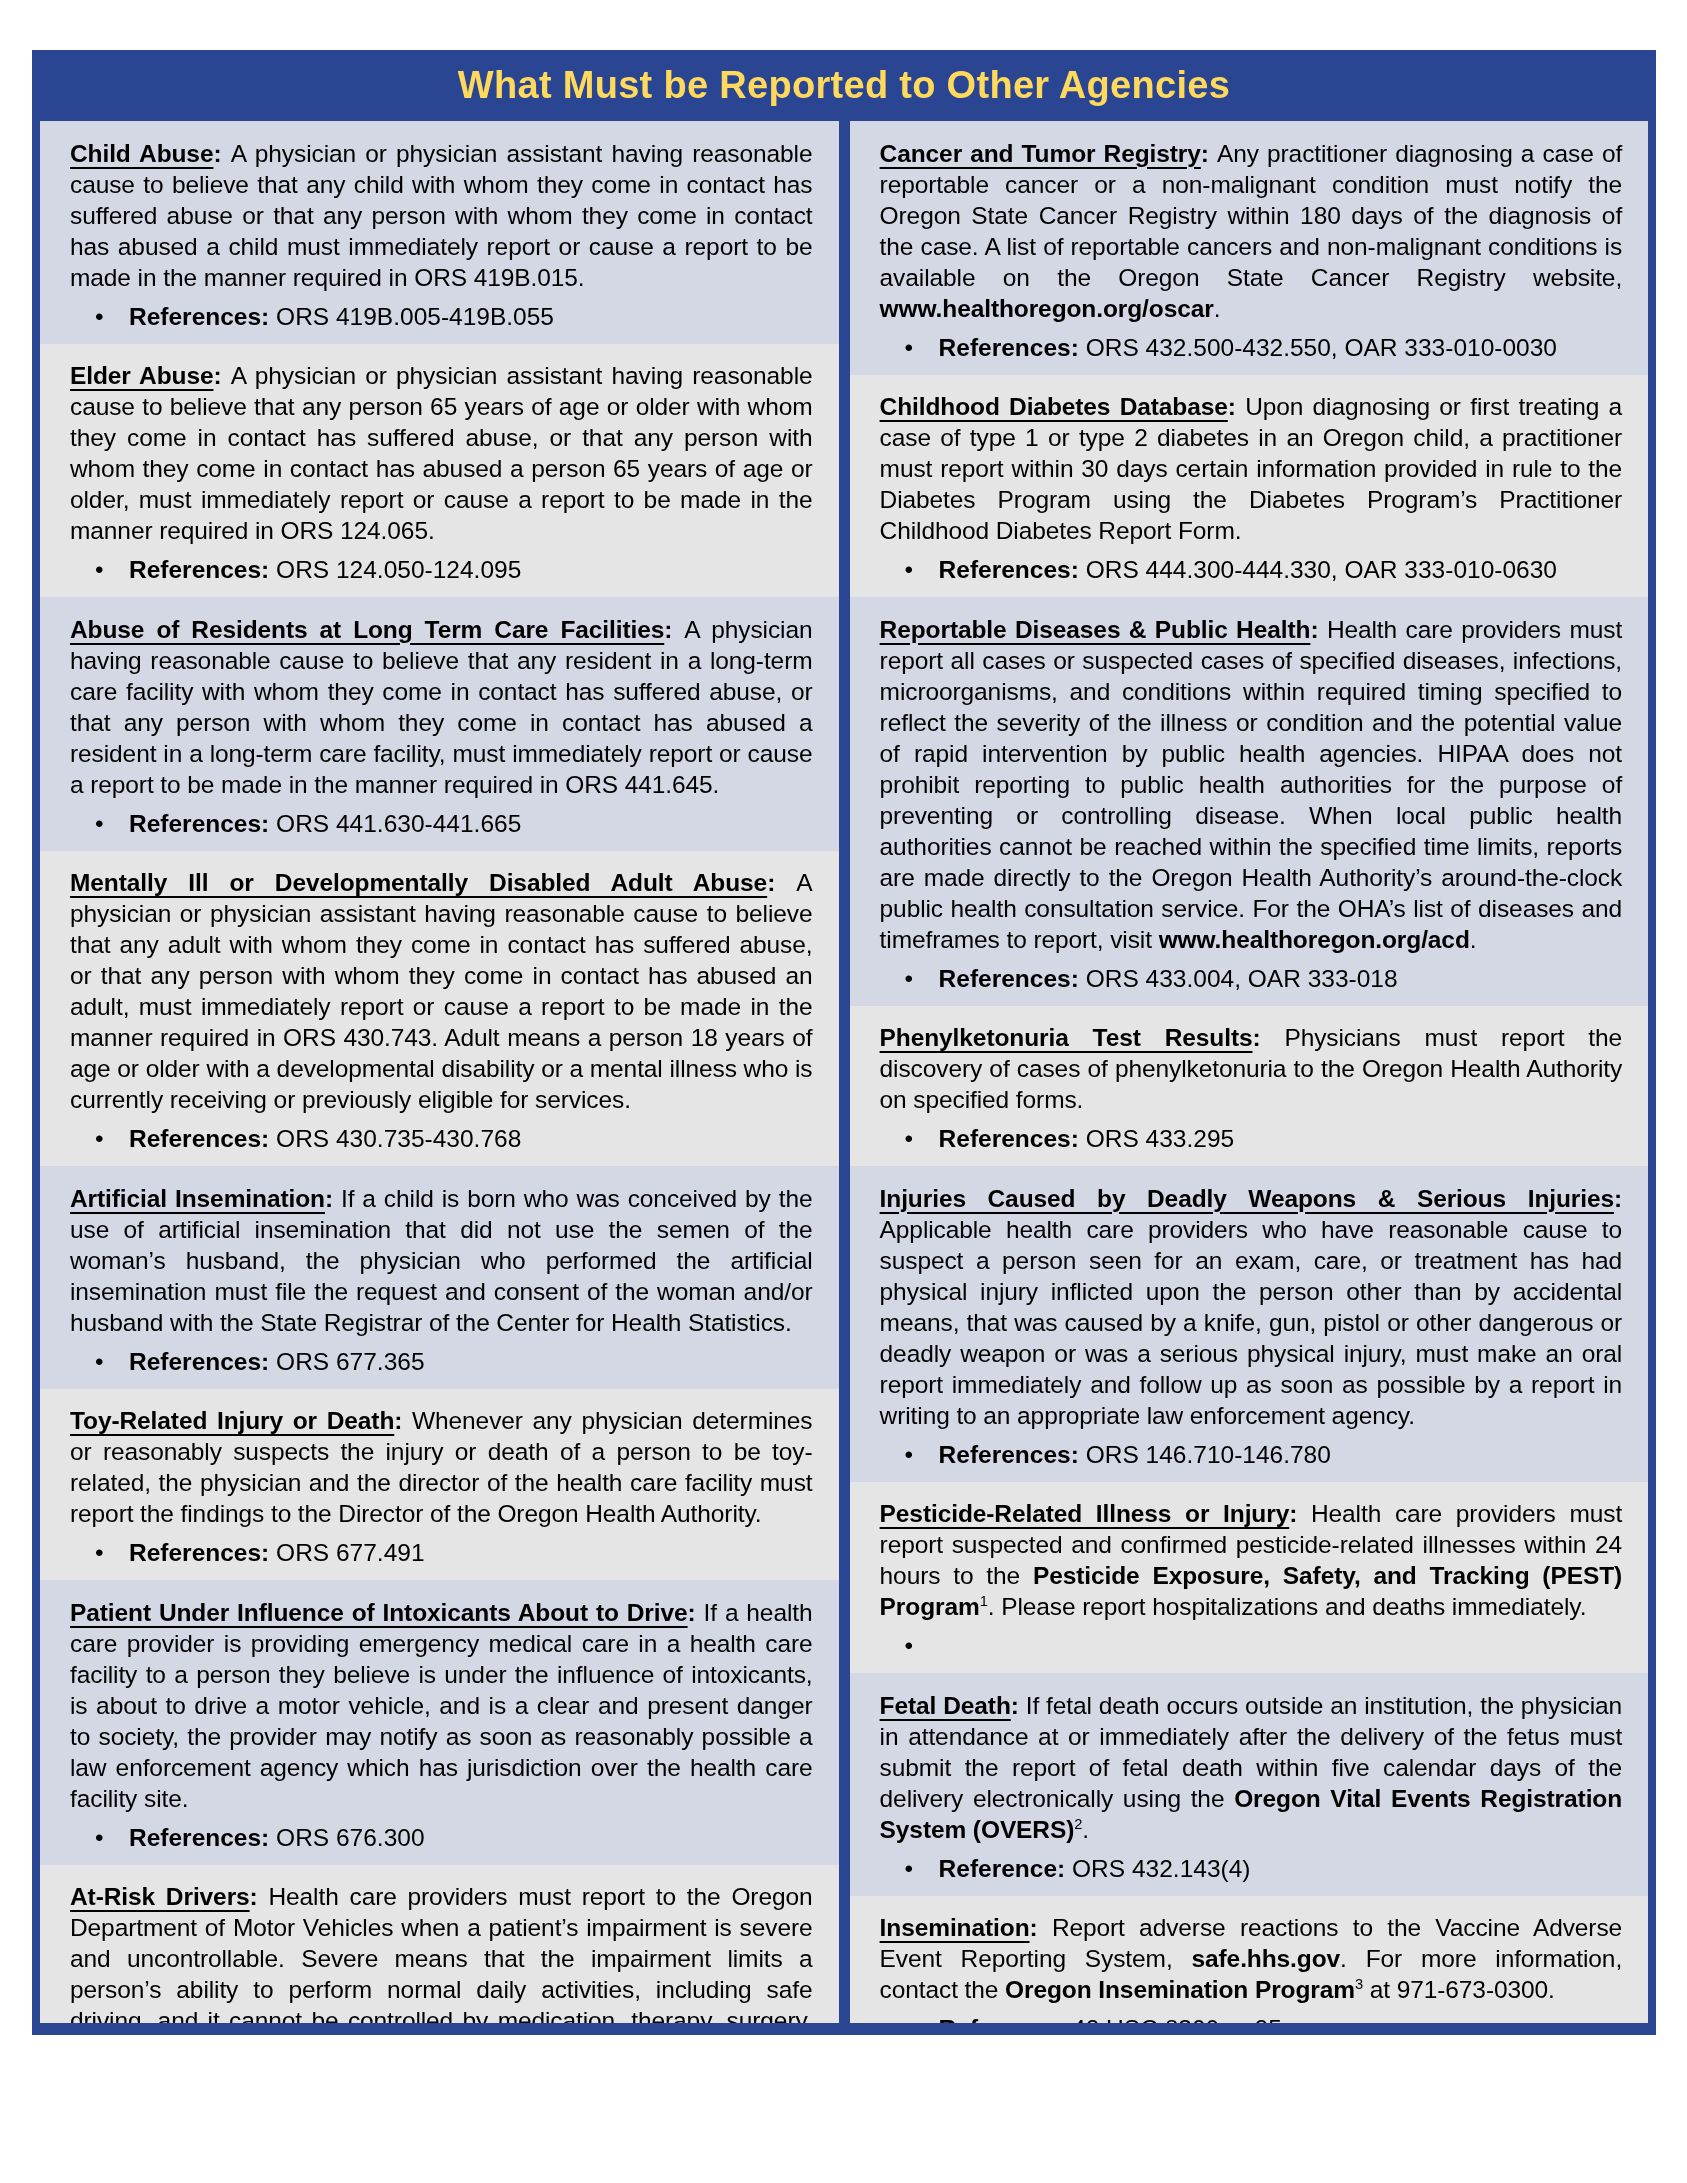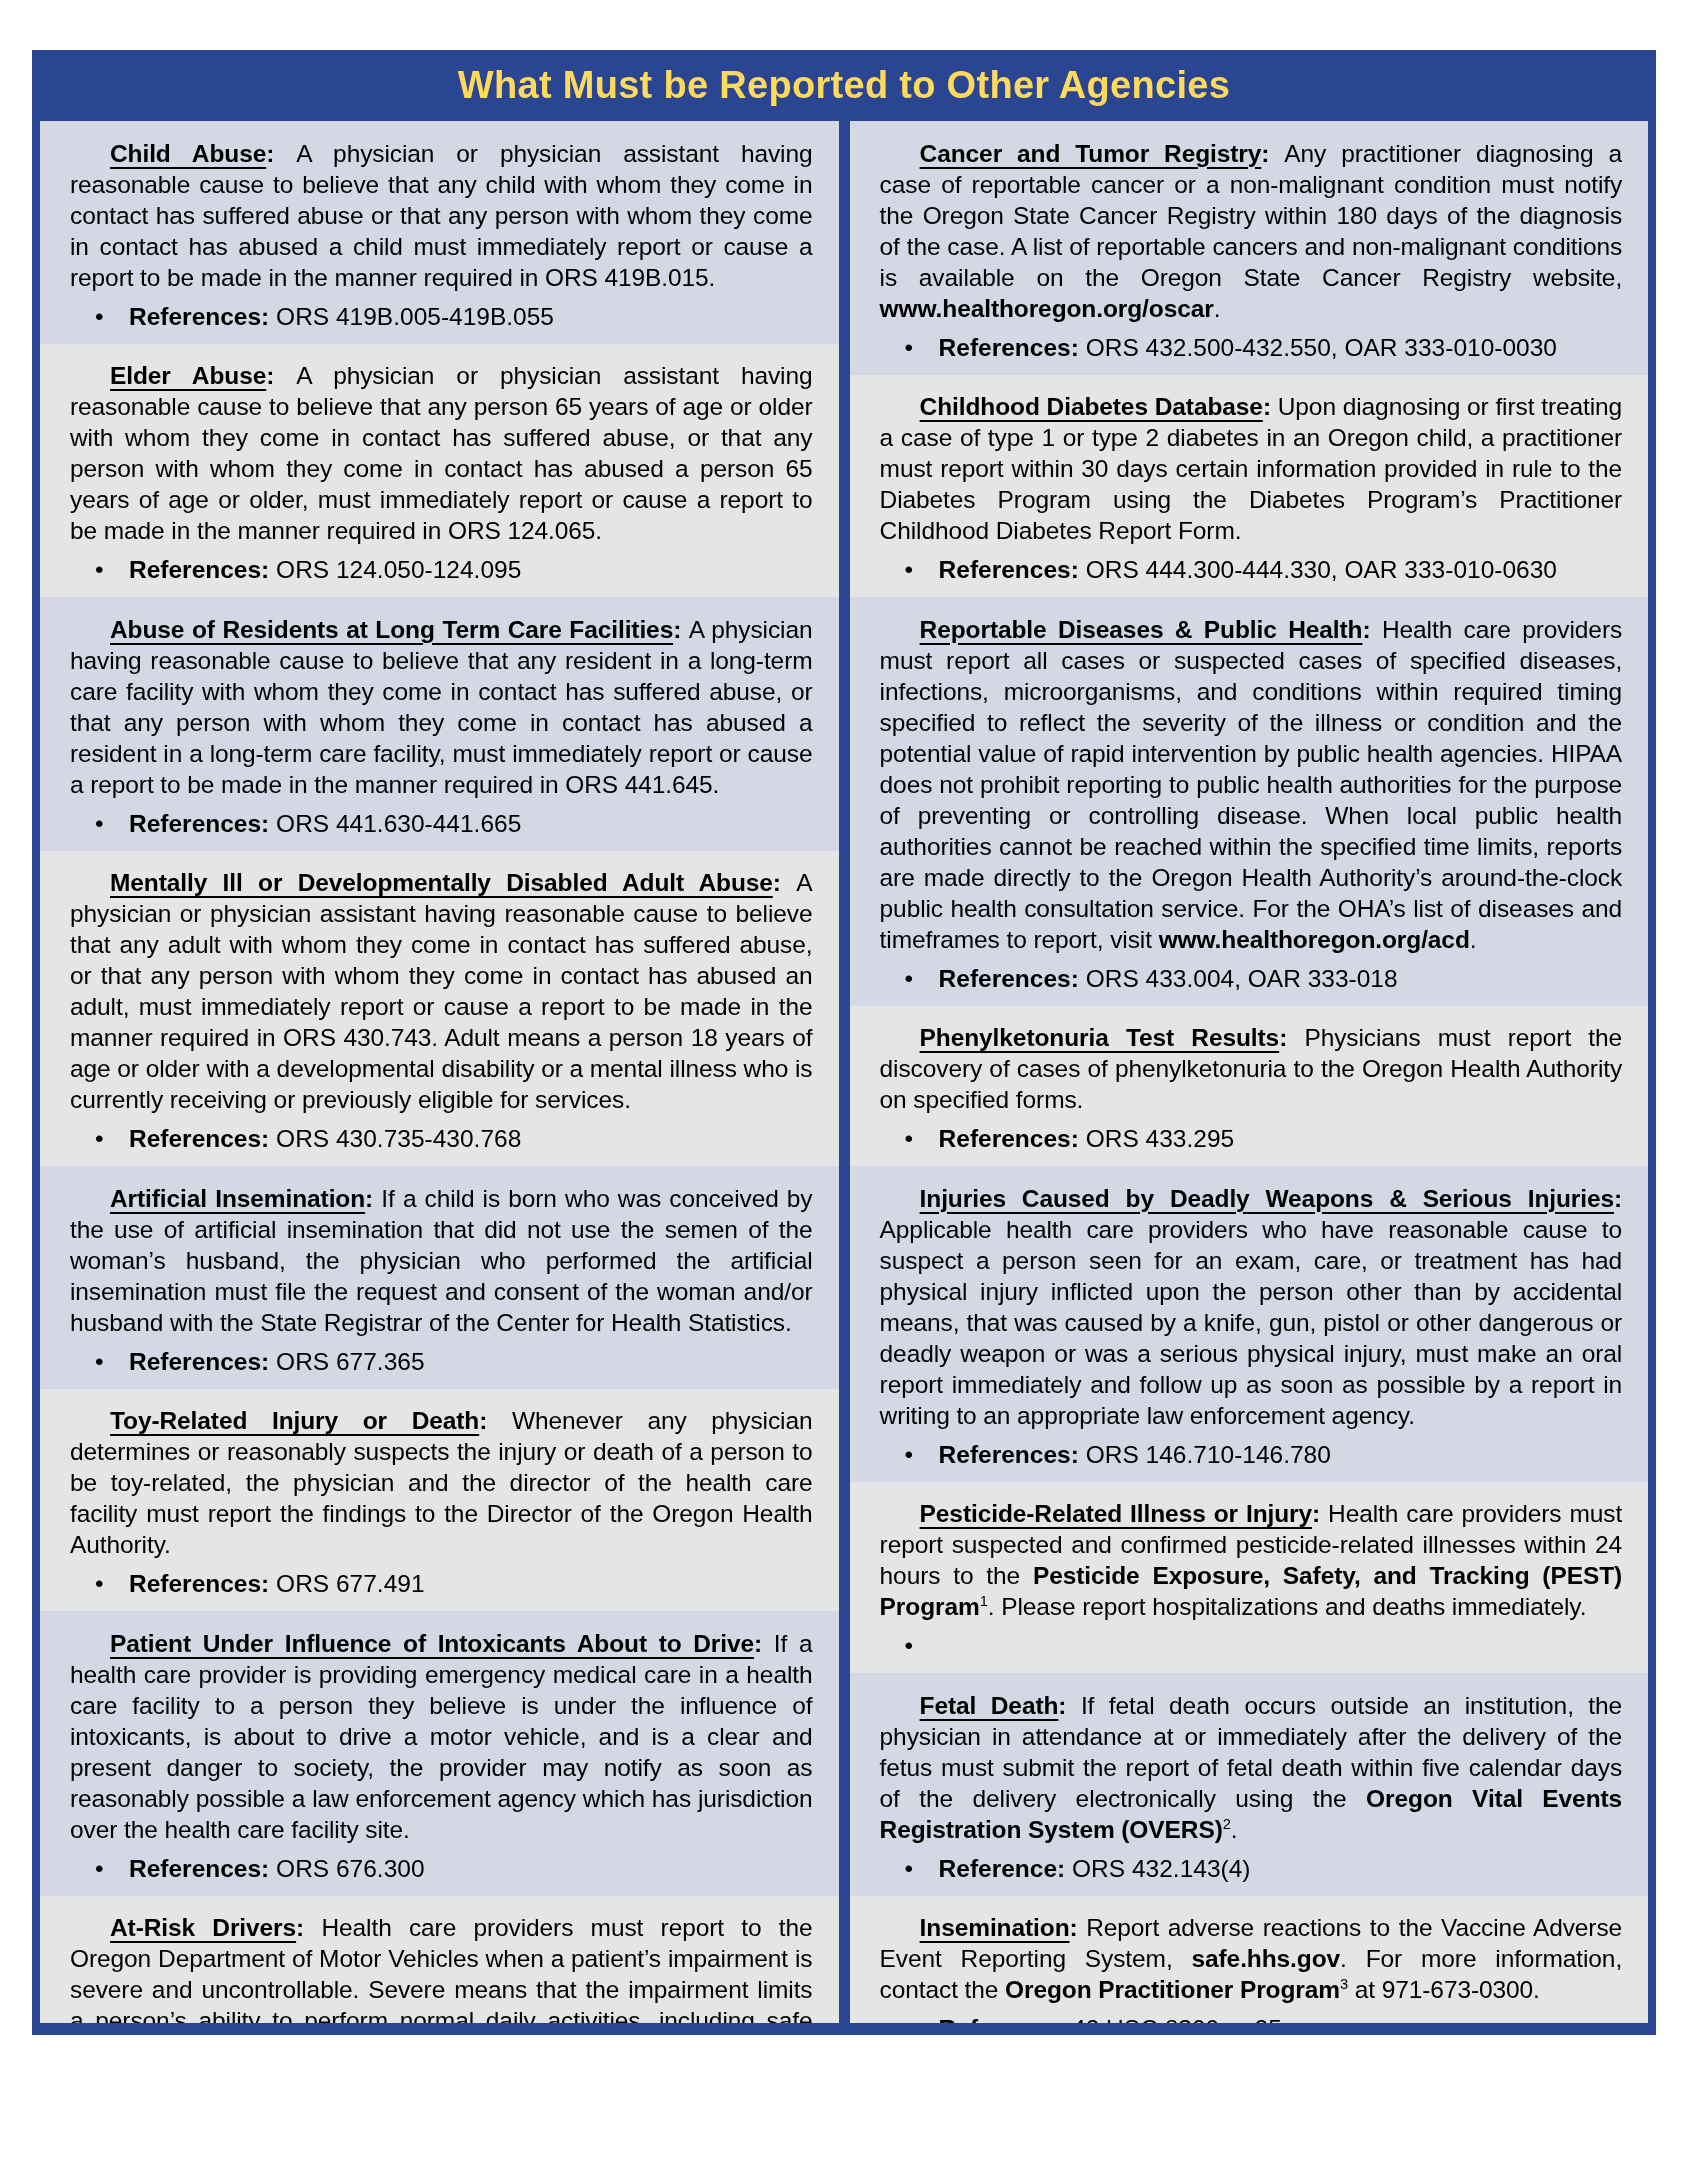--- a/index.html
+++ b/index.html
@@ -63,21 +63,20 @@
     margin: 0;
     font-size: 24.5px;
     line-height: 31px;
     text-align: justify;
     letter-spacing: -0.1px;
   }
   .head { font-weight: bold; }
   .head u {
     text-decoration-thickness: 2px;
     text-underline-offset: 4.6px;
-    margin-left: 40px;
   }
   .body b { font-weight: bold; }
   sup {
     font-size: 60%;
     line-height: 0;
     vertical-align: super;
   }
   .ref {
     display: flex;
     margin-top: 8px;
@@ -198,21 +197,21 @@
           </div>
         </section>
         <section class="sec shaded">
           <p class="body"><b class="head"><u>Fetal Death</u>: </b>If fetal death occurs outside an institution, the physician in attendance at or immediately after the delivery of the fetus must submit the report of fetal death within five calendar days of the delivery electronically using the <b>Oregon Vital Events Registration System (OVERS)</b><sup>2</sup>.</p>
           <div class="ref">
             <span class="bullet">•</span>
             <span><span class="ref-label">Reference: </span><span class="ref-text">ORS 432.143(4)</span></span>
           </div>
         </section>
         <section class="sec">
-          <p class="body"><b class="head"><u>Insemination</u>: </b>Report adverse reactions to the Vaccine Adverse Event Reporting System, <b>safe.hhs.gov</b>. For more information, contact the <b>Oregon Practitioner Program</b><sup>3</sup> at 971-673-0300.</p>
+          <p class="body"><b class="head"><u>Insemination</u>: </b>Report adverse reactions to the Vaccine Adverse Event Reporting System, <b>safe.hhs.gov</b>. For more information, contact the <b>Oregon Insemination Program</b><sup>3</sup> at 971-673-0300.</p>
           <div class="ref">
             <span class="bullet">•</span>
             <span><span class="ref-label">Reference: </span><span class="ref-text">42 USC §300aa-25</span></span>
           </div>
         </section>
       </div>
   </div>
 </div>
 
 

